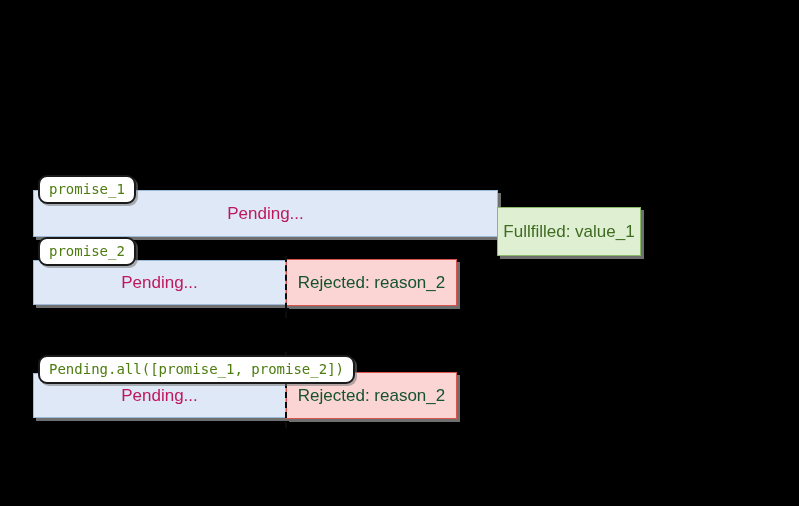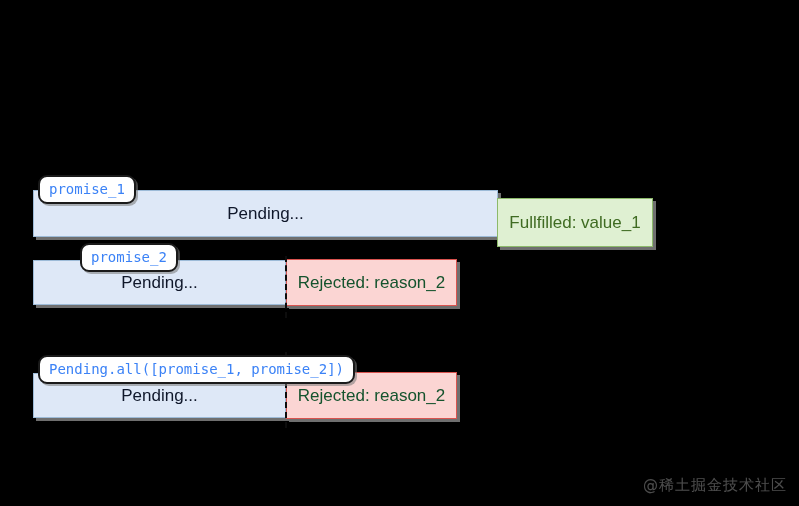--- a/index.html
+++ b/index.html
@@ -62,21 +62,21 @@
     display: flex;
     align-items: center;
     justify-content: center;
     font-size: 17px;
     box-shadow: 3px 3px 0 0 rgba(130,130,130,0.85);
   }
 
   .bar.pending {
     background: #dee8f7;
     border: 1px solid #9dbbd8;
-    color: #0f172a;
+    color: #be185d;
   }
   .bar.fulfilled {
     background: #dff0d2;
     border: 1px solid #8cb96a;
     color: #3f6b22;
   }
   .bar.rejected {
     background: #fbd5d3;
     border: 1px solid #d9534f;
     color: #14532d;
@@ -88,21 +88,21 @@
 
   
   .callout {
     position: absolute;
     box-sizing: border-box;
     background: #ffffff;
     border: 2px solid #1a1a1a;
     border-radius: 9px;
     font-family: "DejaVu Sans Mono", "Liberation Mono", monospace;
     font-size: 14px;
-    color: #3b82f6;
+    color: #4d7c0f;
     padding: 4px 9px 5px 9px;
     white-space: nowrap;
     line-height: 16px;
     box-shadow: 2px 2px 0 0 rgba(120,120,120,0.55);
     z-index: 20;
   }
 
   
   .dashline {
     position: absolute;
@@ -129,52 +129,51 @@
 <div id="stage">
 
 
 
   <div class="bar-row">
 
     <div class="bar pending" style="left:33px; top:190px; width:465px; height:47px;">
       <span class="lbl">Pending...</span>
     </div>
 
-    <div class="bar fulfilled" style="left:497px; top:198px; width:156px; height:49px;">
+    <div class="bar fulfilled" style="left:497px; top:207px; width:144px; height:49px;">
       <span class="lbl">Fullfilled: value_1</span>
     </div>
 
     <div class="callout" style="left:38px; top:175px;">promise_1</div>
   </div>
 
   <div class="bar-row">
 
     <div class="bar pending" style="left:33px; top:260px; width:253px; height:45px;">
       <span class="lbl">Pending...</span>
     </div>
 
     <div class="bar rejected" style="left:286px; top:259px; width:171px; height:47px;">
       <span class="lbl">Rejected: reason_2</span>
     </div>
 
-    <div class="callout" style="left:38px; top:243px;margin-left:42px;">promise_2</div>
+    <div class="callout" style="left:38px; top:237px;">promise_2</div>
   </div>
 
   <div class="bar-row">
 
     <div class="bar pending" style="left:33px; top:373px; width:253px; height:45px;">
       <span class="lbl">Pending...</span>
     </div>
 
     <div class="bar rejected" style="left:286px; top:372px; width:171px; height:47px;">
       <span class="lbl">Rejected: reason_2</span>
     </div>
 
     <div class="callout" style="left:38px; top:355px;">Pending.all([promise_1, promise_2])</div>
   </div>
 
   <div class="dashline" style="left:285px; top:256px; height:62px;"></div>
 
   <div class="dashline" style="left:285px; top:352px; height:76px;"></div>
 
-  <div class="watermark">@稀土掘金技术社区</div>
 
 </div>
 
 </body></html>

